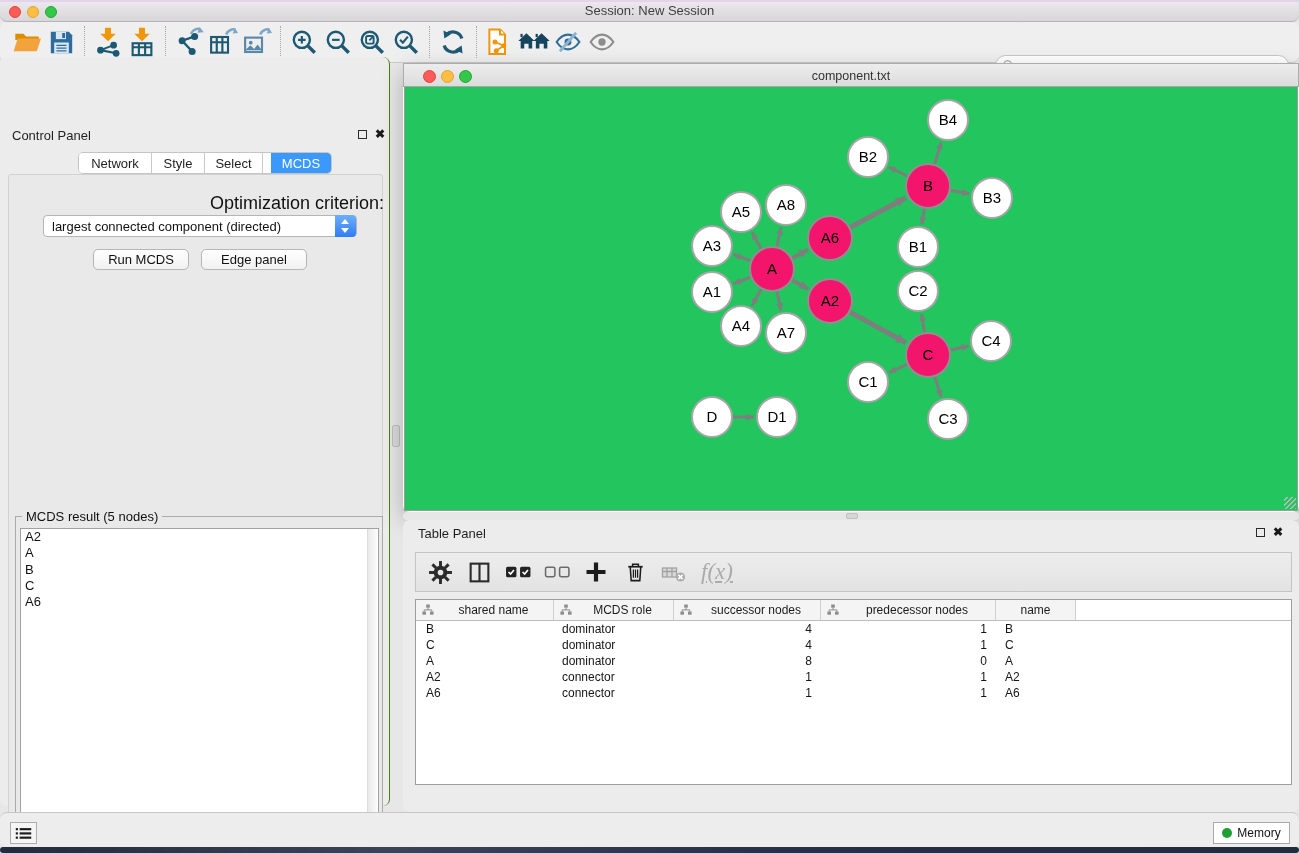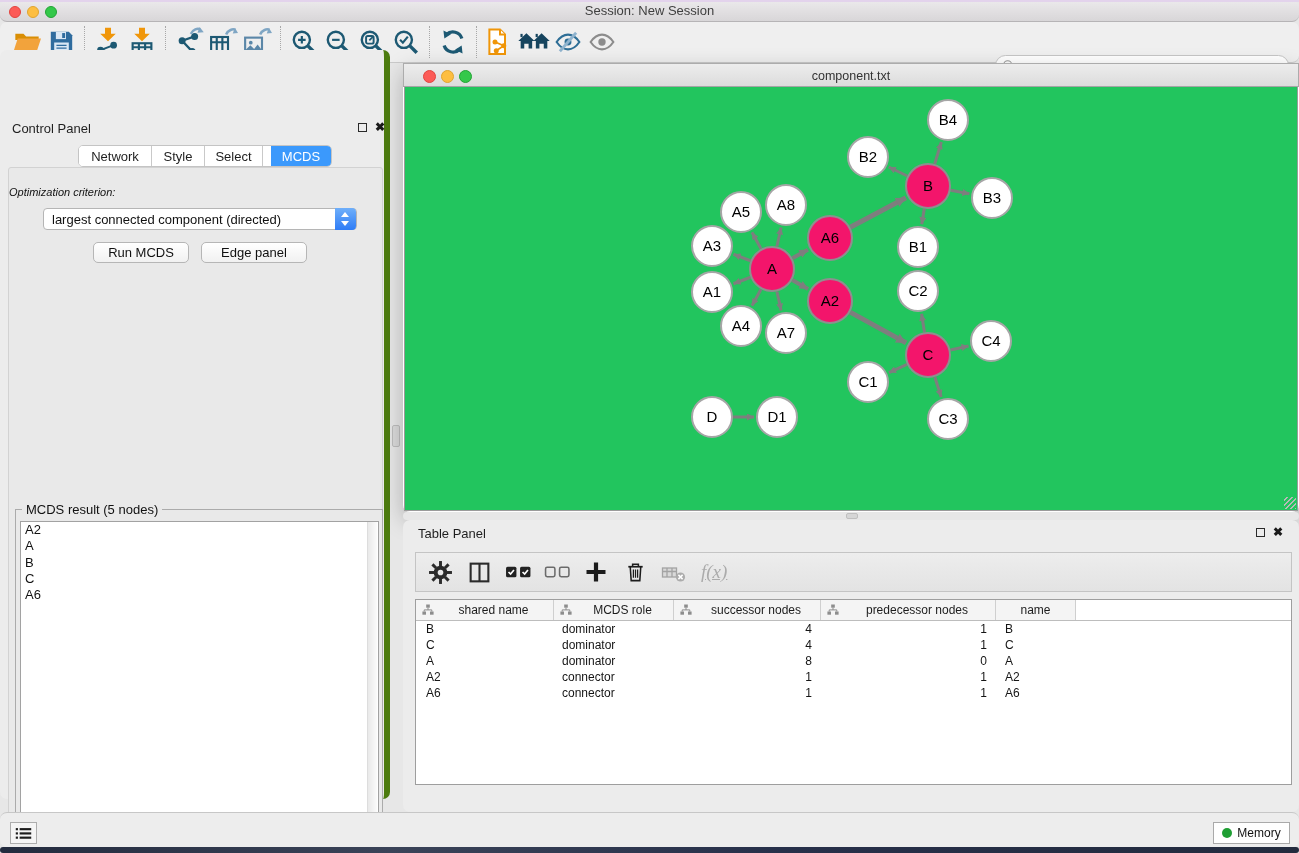--- a/index.html
+++ b/index.html
@@ -23,34 +23,34 @@
   .toolbar { left:0; top:22px; width:1299px; height:41px; background:#EFEFEF;
     border-bottom:1px solid #CACACA; display:flex; align-items:center; padding-left:10px; }
   .tb-icon { width:34px; height:34px; display:flex; align-items:center; justify-content:center; cursor:pointer; }
   .tb-icon svg { display:block; }
   .tb-sep { width:1px; height:32px; border-left:1px dotted #A8A8A8; margin:0 6px; }
   .searchbox { position:absolute; right:10px; top:33px; width:294px; height:21px; background:#FFF;
     border:1px solid #C6C6C6; border-radius:11px; display:flex; align-items:center; padding-left:6px; }
   .searchbox input { border:none; outline:none; flex:1; height:17px; font-size:12px; background:transparent; }
 
   
-  .cpanel { left:0; top:50px; width:390px; height:749px; background:#ECECEC; border-right:6px solid #4d7c0f; }
+  .cpanel { left:0; top:57px; width:390px; height:749px; background:#ECECEC; border-right:1px solid #4d7c0f; }
   .panel-title { font-size:13px; color:#1F1F1F; }
   .win-btns { position:absolute; display:flex; gap:8px; align-items:center; }
   .float-ico { width:9px; height:9px; border:1.5px solid #2A2A2A; display:inline-block; }
   .close-ico { font-size:12px; color:#1A1A1A; font-weight:bold; line-height:10px; }
   .cp-body { position:absolute; left:8px; top:117px; width:375px; height:690px;
     background:#E9E9E9; border:1px solid #D2D2D2; border-radius:3px; }
   .seg-tabs { position:absolute; display:flex; border:1px solid #C4C4C4; border-radius:5px;
     overflow:hidden; background:#FFF; height:22px; z-index:5; }
   .seg { font-size:13px; color:#1E1E1E; display:flex; align-items:center; justify-content:center;
     border-right:1px solid #C9C9C9; cursor:pointer; background:#FFF; }
   .seg:last-child { border-right:none;margin-left:8px; }
   .seg.active { background:#3B99FC; color:#FFF; }
-  .opt-label { position:absolute; left:0; width:375px; text-align:left; top:18px; font-size:11px; color:#111;font-style:italic; }
+  .opt-label { position:absolute; left:0; width:375px; text-align:right; top:18px; font-size:18px; color:#111; }
   .dropdown { position:absolute; left:34px; top:40px; width:314px; height:22px; background:#FFF;
     border:1px solid #B5B5B5; border-radius:4px; font-size:13px; color:#111;
     display:flex; align-items:center; padding-left:8px; cursor:pointer; }
   .dd-step { position:absolute; right:0; top:-1px; width:21px; height:22px;
     background:linear-gradient(#6FAFFA,#2E7CF6); border-radius:0 4px 4px 0; }
   .dd-step .up { position:absolute; left:6px; top:4px; width:0; height:0;
     border-left:4.5px solid transparent; border-right:4.5px solid transparent; border-bottom:5px solid #FFF; }
   .dd-step .dn { position:absolute; left:6px; bottom:4px; width:0; height:0;
     border-left:4.5px solid transparent; border-right:4.5px solid transparent; border-top:5px solid #FFF; }
   .btn { position:absolute; top:74px; height:21px; background:linear-gradient(#FFFFFF,#F1F1F1);
@@ -87,21 +87,21 @@
   .hsplit { left:403px; top:512px; width:896px; height:8px; background:#E7E7E7; cursor:row-resize; }
   .hsplit-nub { position:absolute; left:443px; top:1px; width:12px; height:6px;
     background:#D6D6D6; border:1px solid #BFBFBF; border-radius:2px; }
 
   
   .tpanel { left:403px; top:520px; width:896px; height:292px; background:#ECECEC; }
   .tp-toolbar { position:absolute; left:12px; top:32px; width:877px; height:40px;
     background:linear-gradient(#EDEDED,#E3E3E3); border:1px solid #C4C4C4;
     display:flex; align-items:center; padding-left:8px; gap:7px; }
   .tp-icon { width:32px; height:30px; display:flex; align-items:center; justify-content:center; cursor:pointer; }
-  .fx-label { font-family:"Liberation Serif", serif; font-style:italic; font-size:19px; color:#ABABAB;
+  .fx-label { font-family:"Liberation Serif", serif; font-style:italic; font-size:23px; color:#ABABAB;
     padding-left:4px; cursor:default;text-decoration:underline; }
   .dtable { position:absolute; left:12px; top:79px; width:877px; height:186px; background:#FFF;
     border:1px solid #9E9E9E; overflow:hidden; }
   .thead { display:flex; height:21px; border-bottom:1px solid #BDBDBD; }
   .th { background:#F4F4F4; border-right:1px solid #CFCFCF; display:flex; align-items:center;
     font-size:12px; color:#1C1C1C; position:relative; cursor:pointer; }
   .th .icon-slot { margin-left:6px; display:flex; }
   .th .lbl { flex:1; text-align:center; padding:0 4px; }
   .th-filler { flex:1; background:#FFF; }
   .trow { display:flex; height:16px; align-items:center; cursor:default; }

